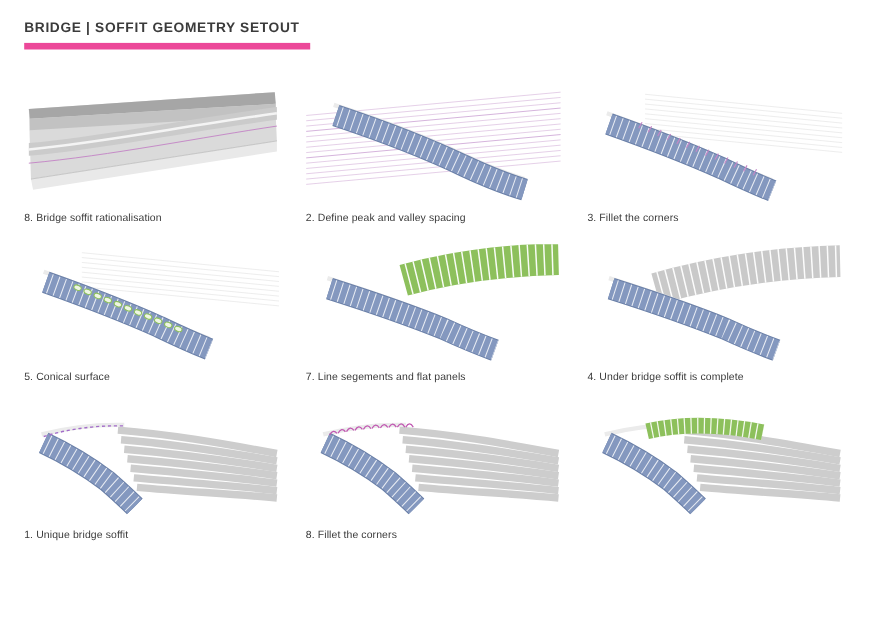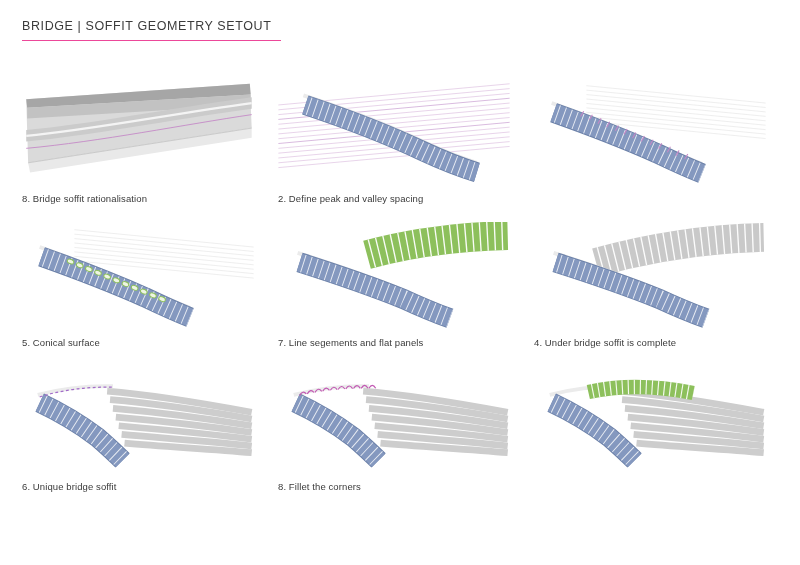--- a/index.html
+++ b/index.html
@@ -3,21 +3,21 @@
 <meta charset="utf-8">
 <style>
   :root{
     --c-blue:#8498bf; --c-bluedark:#6b80a8; --c-green:#8dc05c;
     --c-pink:#c487c6; --c-purple:#a36cc9; --c-magenta:#c158b2; --c-gray:#cdcdcd;
   }
   html,body{margin:0;padding:0;}
   body{width:800px;height:565px;background:#ffffff;font-family:"Liberation Sans",sans-serif;position:relative;overflow:hidden;}
   figure{margin:0;}
   .header{position:absolute;left:22px;top:16px;}
-  .title{display:inline-block;font-size:12.5px;font-weight:normal;letter-spacing:.6px;color:#3b3b3b;padding:0 10px 7px 0;border-bottom:1px solid #ec4899;}
+  .title{display:inline-block;font-size:12.5px;font-weight:bold;letter-spacing:.6px;color:#3b3b3b;padding:0 10px 7px 0;border-bottom:6px solid #ec4899;}
   .grid{position:absolute;left:22px;top:78px;width:756px;display:grid;grid-template-columns:244px 244px 244px;column-gap:12px;row-gap:10px;}
   .cell{height:134px;display:flex;flex-direction:column;}
   .illus{width:232px;height:106px;display:block;}
   .caption{margin-top:9px;font-size:9.5px;color:#3a3a3a;letter-spacing:.1px;}
 
   
   .ln-faint{stroke:#e6e6e6;stroke-width:.7;}
   .ln-pink{stroke:#dcbfe0;stroke-width:.7;}
   .ln-pink2{stroke:#cda7d6;stroke-width:.8;}
   .band-outline{stroke:var(--c-bluedark);stroke-width:21;fill:none;}
@@ -108,20 +108,21 @@
         <line class="tick" x1="93" y1="58.5" x2="96.2" y2="52.9"></line>
         <line class="tick" x1="102" y1="62.2" x2="105.2" y2="56.6"></line>
         <line class="tick" x1="111" y1="65.9" x2="114.2" y2="60.3"></line>
         <line class="tick" x1="120" y1="69.6" x2="123.2" y2="64"></line>
         <line class="tick" x1="129" y1="73.3" x2="132.2" y2="67.7"></line>
         <line class="tick" x1="138" y1="77" x2="141.2" y2="71.4"></line>
         <line class="tick" x1="147" y1="80.7" x2="150.2" y2="75.1"></line>
         <line class="tick" x1="156" y1="84.4" x2="159.2" y2="78.8"></line>
       </g>
     </svg>
+    <figcaption class="caption">3. Fillet the corners</figcaption>
   </figure>
 
   <figure class="cell">
     <svg class="illus" viewBox="0 0 240 110">
       <line class="ln-faint" x1="54" y1="8" x2="240" y2="26"></line>
       <line class="ln-faint" x1="54" y1="12.6" x2="240" y2="30.6"></line>
       <line class="ln-faint" x1="54" y1="17.2" x2="240" y2="35.2"></line>
       <line class="ln-faint" x1="54" y1="21.8" x2="240" y2="39.8"></line>
       <line class="ln-faint" x1="54" y1="26.4" x2="240" y2="44.4"></line>
       <line class="ln-faint" x1="54" y1="31" x2="240" y2="49"></line>
@@ -182,21 +183,21 @@
         <path class="rib" d="M100,62 C146,66 192,70 238,76"></path>
         <path class="rib" d="M103,71 C148,75 194,78 238,83"></path>
         <path class="rib" d="M106,80 C150,84 196,86 238,90"></path>
       </g>
       <path class="deck" d="M16,30 Q54,20 94,21"></path>
       <path class="band-outline" d="M18,38 Q50,53 78,74 Q94,88 104,98"></path>
       <path class="band-blue" d="M18,38 Q50,53 78,74 Q94,88 104,98"></path>
       <path class="band-stria" d="M18,38 Q50,53 78,74 Q94,88 104,98"></path>
       <path class="crest-dash" d="M18,32 Q54,21 94,22"></path>
     </svg>
-    <figcaption class="caption">6. Unique bridge soffit</figcaption>
+    <figcaption class="caption">1. Unique bridge soffit</figcaption>
   </figure>
 
   <figure class="cell">
     <svg class="illus" viewBox="0 0 240 110">
       <g>
         <path class="rib" d="M88,26 C138,30 184,38 238,48"></path>
         <path class="rib" d="M91,35 C140,39 186,46 238,55"></path>
         <path class="rib" d="M94,44 C142,48 188,54 238,62"></path>
         <path class="rib" d="M97,53 C144,57 190,62 238,69"></path>
         <path class="rib" d="M100,62 C146,66 192,70 238,76"></path>

